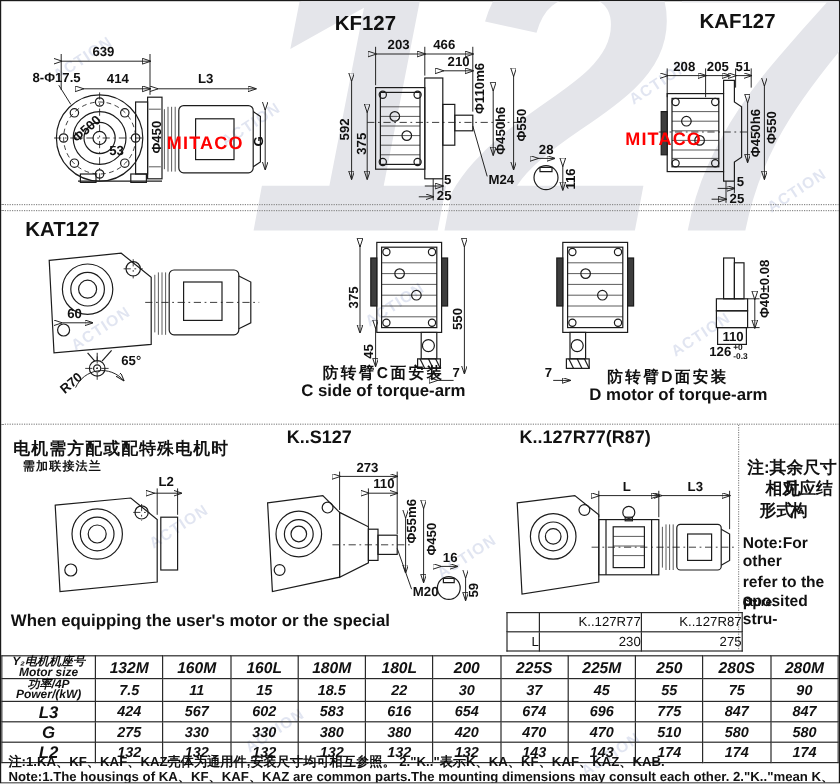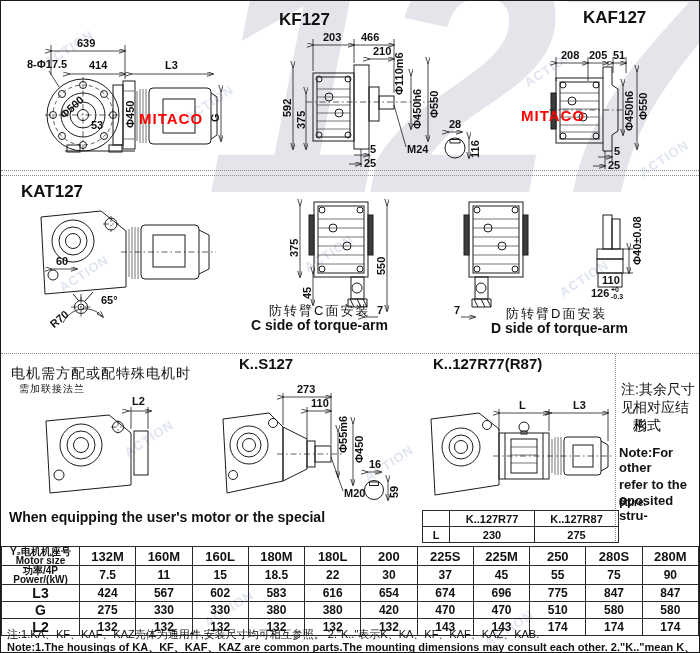--- a/index.html
+++ b/index.html
@@ -16,33 +16,33 @@
   svg text.ttl{font-size:17px;}
   svg text.ttl2{font-size:15px;}
   svg text.red{fill:#f00;font-size:15px;letter-spacing:1px;}
   svg text.sm{font-size:7px;}
   .wm-big{position:absolute;left:205px;top:-88px;z-index:0;font-size:330px;font-weight:bold;font-style:italic;
           color:#e4e5ea;letter-spacing:-14px;line-height:1;user-select:none;}
   .wm{position:absolute;z-index:0;font-size:13px;font-weight:bold;color:rgba(120,135,190,.22);
       transform:rotate(-33deg);letter-spacing:1px;}
   .dotline-h{position:absolute;left:0;width:698px;border-top:1px dotted #8a8a8a;z-index:1;}
   .dotline-v{position:absolute;border-left:1px dotted #8a8a8a;z-index:1;}
-  .zh{font-weight:normal;color:#111;}
+  .zh{font-weight:bold;color:#111;text-align:center;}
   .en{font-weight:bold;color:#111;}
   .cap{position:absolute;z-index:2;}
   table{border-collapse:collapse;table-layout:fixed;z-index:2;position:absolute;background:transparent;}
   td,th{border:1px solid #2a2a2a;text-align:center;vertical-align:middle;padding:0;color:#111;}
   #main-table{left:0px;top:545px;width:698px;}
-  #main-table th,#main-table td{font-weight:bold;}
+  #main-table th,#main-table td{font-weight:bold;font-style:italic;}
   #main-table .hcell{font-size:13px;height:17px;}
   #main-table .ncell{font-size:12px;margin-left:29px;}
   #main-table .lab2{font-size:10px;line-height:9px;}
   #main-table .rowlab{font-size:14px;}
   #mini-table{left:421px;top:509px;width:193px;}
-  #mini-table td{font-size:11px;font-weight:bold;height:15px;}
+  #mini-table td{font-size:11px;font-weight:normal;height:15px;text-align:right;}
   .z2{z-index:2;}
 </style>
 </head>
 <body>
 
 <div id="page">
 
   <div class="wm-big">127</div>
   <div class="wm" style="left:40px;top:40px">ACTION</div>
   <div class="wm" style="left:180px;top:95px">ACTION</div>
@@ -359,21 +359,21 @@
     <text x="151" y="107">110</text>
     <text x="140" y="120">126</text>
     <text class="sm" x="160" y="115">+0</text>
     <text class="sm" x="160" y="122">-0.3</text>
     <line class="dim" x1="178" y1="72" x2="178" y2="96" marker-start="url(#a6)" marker-end="url(#a6)"></line>
     <line class="dim" x1="172" y1="72" x2="182" y2="72"></line>
       <line class="dim" x1="172" y1="96" x2="182" y2="96"></line>
     <text transform="rotate(-90 186 64)" x="162" y="68">Φ40±0.08</text>
   </svg>
   <div class="cap zh" style="left:505px;top:304px;font-size:13px;letter-spacing:2px">防转臂D面安装</div>
-  <div class="cap en" style="left:490px;top:319px;font-size:14px">D side of torque-arm</div>
+  <div class="cap en" style="left:490px;top:319px;font-size:14px">D motor of torque-arm</div>
 
   <div class="cap zh" style="left:10px;top:364px;font-size:14px;letter-spacing:1px">电机需方配或配特殊电机时</div>
   <div class="cap zh" style="left:18px;top:381px;font-size:10px;letter-spacing:1px">需加联接法兰</div>
   <svg class="z2" style="left:0px;top:352px" width="230" height="160" viewBox="0 0 230 160">
     <defs>
       <marker id="a7" markerWidth="9" markerHeight="8" refX="8" refY="3" orient="auto">
           <path d="M0,0L9,3L0,6z" fill="#111" stroke="none"></path>
         </marker>
       <pattern id="h4" width="5" height="5" patternTransform="rotate(45)" patternUnits="userSpaceOnUse">
           <line x1="0" y1="0" x2="0" y2="5" stroke="#333" stroke-width="1"></line>

